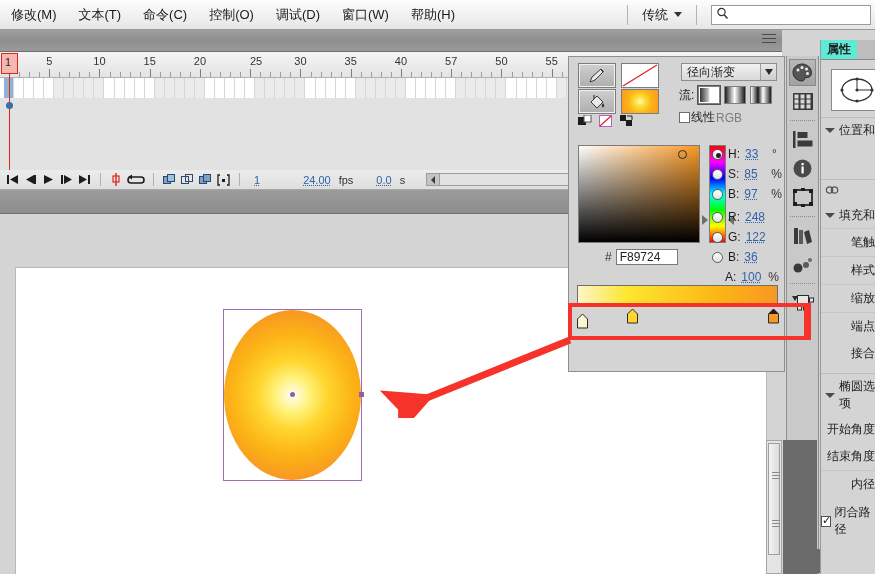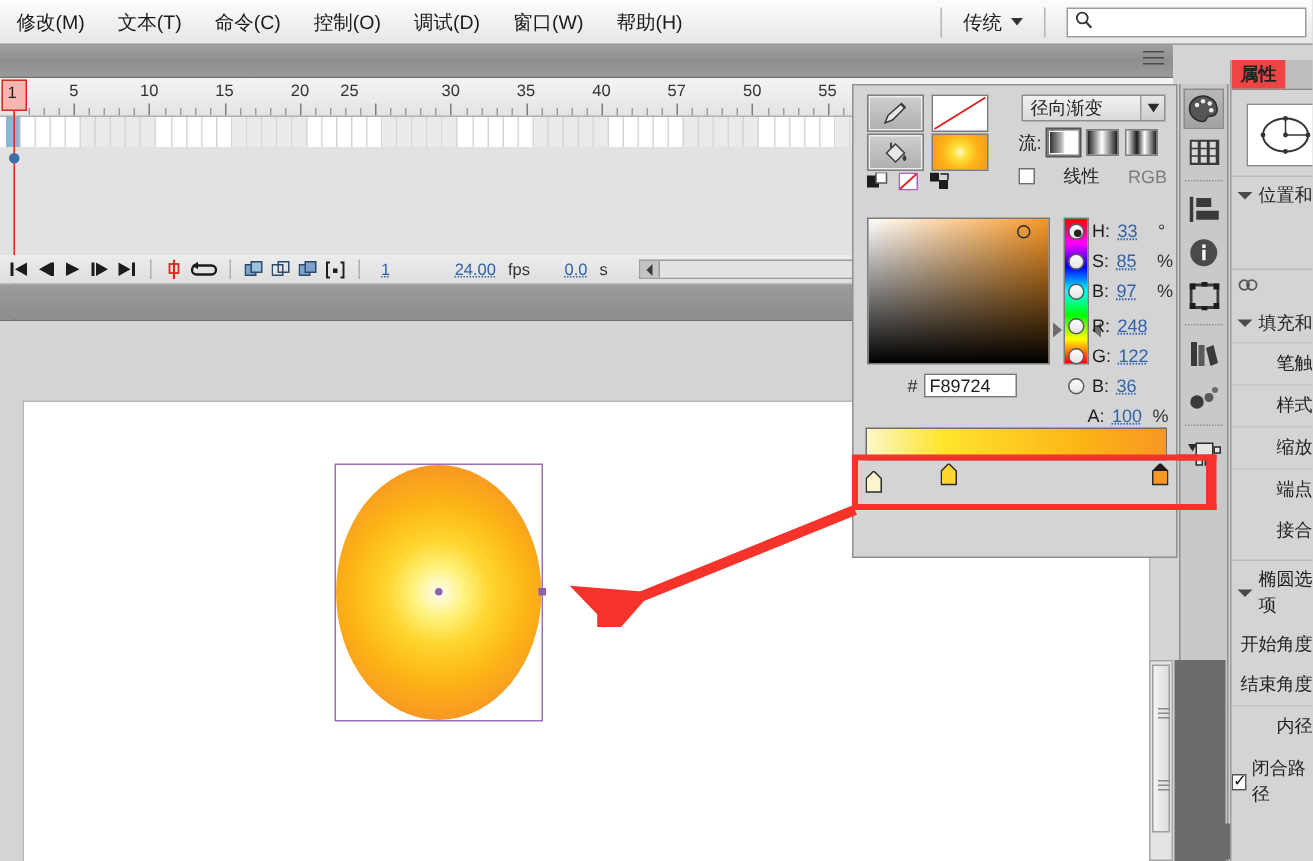--- a/index.html
+++ b/index.html
@@ -148,21 +148,21 @@
   }
   .grad-type .arrowcell { margin-left:auto; width:16px; height:100%; border-left:1px solid #9d9d9d;
     display:flex;align-items:center;justify-content:center; background:linear-gradient(#e8e8e8,#cdcdcd); }
   .flow-row { position:absolute; left:110px; top:29px; display:flex; align-items:center; gap:4px; }
   .flow-lbl { font-size:12px; }
   .flow-btn { width:22px; height:18px; border:1px solid #7f7f7f; }
   .flow-btn.on { box-shadow:inset 0 0 0 1px #fff, 0 0 0 1px #555; }
   .fb1 { background:linear-gradient(90deg,#222,#bbb 45%,#fff 55%,#fff); }
   .fb2 { background:linear-gradient(90deg,#1a1a1a,#fff 48%,#1a1a1a); }
   .fb3 { background:linear-gradient(90deg,#fff,#1a1a1a 35%,#fff 60%,#1a1a1a); }
-  .linear-row { position:absolute; left:110px; top:52px; display:flex; align-items:center; gap:19px; font-size:12px; }
+  .linear-row { position:absolute; left:110px; top:52px; display:flex; align-items:center; gap:1px; font-size:12px; }
   .chk { width:11px; height:11px; background:#fff; border:1px solid #6f6f6f; display:inline-block; }
   .rgb-lbl { color:#7c7c7c; }
 
   .sv-square { position:absolute; left:9px; top:88px; width:122px; height:98px; border:1px solid #7c7c7c;
     background:
       linear-gradient(to top, #000, rgba(0,0,0,0) ),
       linear-gradient(to right, #fff, #f89724); }
   .sv-marker { position:absolute; right:12px; top:4px; width:9px; height:9px; border:1px solid #2a2a2a; border-radius:50%; }
   .hue-strip { position:absolute; left:140px; top:88px; width:17px; height:98px; border:1px solid #7c7c7c;
     background:linear-gradient(to bottom,#ff0000,#ff00ff,#0000ff,#00ffff,#00ff00,#ffff00,#ff0000); }
@@ -202,21 +202,21 @@
   .dock-btn.active { background:linear-gradient(#b9b9b9,#a2a2a2); border:1px solid #8a8a8a; }
   .dock-sep { width:25px; height:0; border-top:1px dotted #8d8d8d; margin:3px 0; }
   .dock-tail { position:absolute; left:0; bottom:0; width:33px; height:24px; background:#6b6b6b; }
 
   
   .props {
     position:absolute; left:820px; top:40px; width:55px; height:534px;
     background:#d4d4d4; border-left:1px solid #9a9a9a; overflow:hidden;
   }
   .props-tabs { display:flex; height:20px; background:#b6b6b6; border-bottom:1px solid #8b8b8b; align-items:flex-end; }
-  .props-tab { padding:2px 6px 3px; font-size:12px; background:#ef4444; font-weight:bold; height:19px; line-height:15px; }
+  .props-tab { padding:2px 6px 3px; font-size:12px; background:#5eead4; font-weight:bold; height:19px; line-height:15px; }
   .props-tab.idle { background:#bdbdbd; flex:1; }
   .shape-thumb { margin:9px 0 0 10px; width:52px; height:42px; background:#fff; border:1px solid #8a8a8a;
     display:flex;align-items:center;justify-content:center; }
   .prop-sec { display:flex; align-items:center; gap:4px; font-size:12px; padding:4px 0 4px 4px;
     border-top:1px solid #bcbcbc; margin-top:6px; }
   .tri-dn { width:0;height:0;border-left:5px solid transparent;border-right:5px solid transparent;border-top:5px solid #4a4a4a; }
   .prop-row { font-size:12px; padding:5px 0 5px 6px; text-align:right; border-top:1px solid #c6c6c6; white-space:nowrap; }
   .prop-row.noline { border-top:none; }
   .prop-spacer { height:30px; }
   .prop-chk { display:flex; align-items:center; gap:4px; justify-content:flex-end; padding:6px 0 0 0; font-size:12px; }
@@ -346,21 +346,21 @@
         <div class="rtick" style="left: 712.5px;"></div>
         <div class="rtick" style="left: 722.55px;"></div>
         <div class="rtick" style="left: 732.6px;"></div>
         <div class="rtick" style="left: 742.65px;"></div>
         <div class="rtick major" style="left: 752.7px;"></div>
         <div class="rtick" style="left: 762.75px;"></div>
         <div class="rk" style="left: 49.2px;">5</div>
         <div class="rk" style="left: 99.45px;">10</div>
         <div class="rk" style="left: 149.7px;">15</div>
         <div class="rk" style="left: 199.95px;">20</div>
-        <div class="rk" style="left: 233px;">25</div>
+        <div class="rk" style="left: 256px;">25</div>
         <div class="rk" style="left: 300.45px;">30</div>
         <div class="rk" style="left: 350.7px;">35</div>
         <div class="rk" style="left: 400.95px;">40</div>
         <div class="rk" style="left: 451.2px;">57</div>
         <div class="rk" style="left: 501.45px;">50</div>
         <div class="rk" style="left: 551.7px;">55</div>
         <div class="rk" style="left: 601.95px;">60</div>
         <div class="rk" style="left: 652.2px;">65</div>
         <div class="rk" style="left: 702.45px;">70</div>
       </div>

